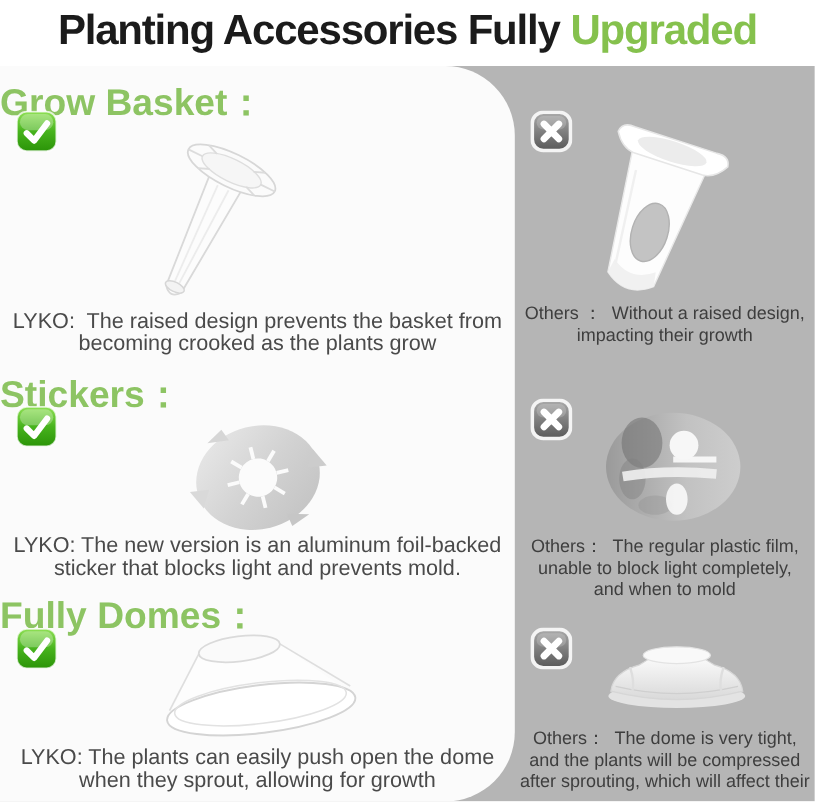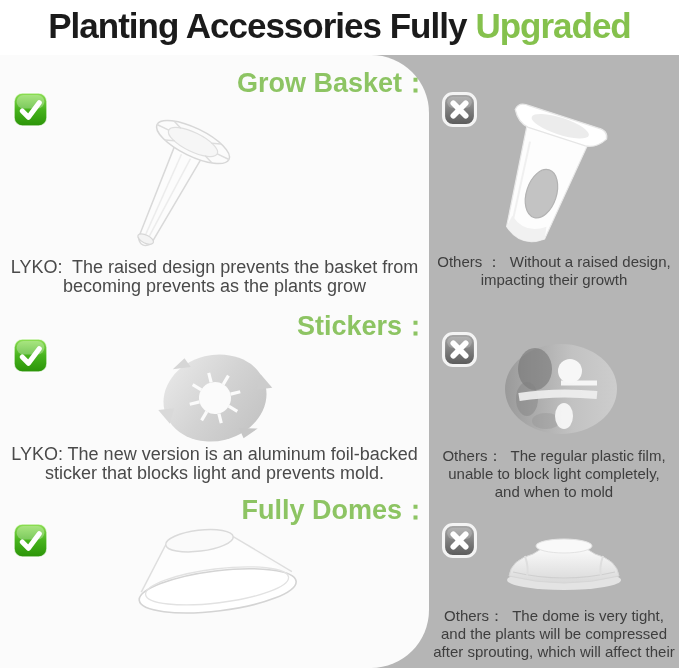--- a/index.html
+++ b/index.html
@@ -19,22 +19,22 @@
   .t-accent { color:#85c14d; margin-left:9px; }
   
   .stage { position:absolute; top:55px; left:0; width:679px; height:613px; background:#b5b5b5; }
   .left-panel {
     position:absolute; top:0; left:0; width:429px; height:613px;
     background:#fbfbfb; border-radius:0 58px 58px 0;
   }
   .right-panel { position:absolute; top:0; left:429px; width:250px; height:620px; }
   
   .sec-h {
-    position:absolute; left:0; width:100%; margin:0; text-align:right;
-    font-size:27px; font-weight:bold; color:#8dc463; letter-spacing:0;
+    position:absolute; left:0; width:100%; margin:0; text-align:left;
+    font-size:31px; font-weight:bold; color:#8dc463; letter-spacing:0;
   }
   .badge { position:absolute; left:13px; width:35px; height:35px; }
   .badge svg { display:block; }
   .cap, .rcap { position:absolute; left:0; width:100%; margin:0; text-align:center; }
   .cap  { font-size:18px; color:#4a4a4a; line-height:19px; }
   .rcap { font-size:15px; color:#3e3e3e; line-height:18px; }
   .ln { display:block; white-space:pre-wrap; }
   .imgbox { position:absolute; }
   .center-img { left:50%; transform:translateX(-50%); }
 </style>
@@ -104,21 +104,21 @@
             <line x1="-17" y1="-7" x2="-26" y2="-10.5" stroke="#dcdcdc" stroke-width="1.5"></line>
             <line x1="17" y1="-7" x2="26" y2="-10.5" stroke="#dcdcdc" stroke-width="1.5"></line>
             <line x1="-17" y1="7" x2="-26" y2="10.5" stroke="#dcdcdc" stroke-width="1.5"></line>
             <line x1="17" y1="7" x2="26" y2="10.5" stroke="#dcdcdc" stroke-width="1.5"></line>
           </g>
         </svg>
       </div>
 
       <p class="cap" style="top:203px">
         <span class="ln">LYKO:  The raised design prevents the basket from</span>
-        <span class="ln">becoming prevents as the plants grow</span>
+        <span class="ln">becoming crooked as the plants grow</span>
       </p>
 
       <h2 class="sec-h" style="top:253px">Stickers：</h2>
 
       <span class="badge" style="top:283px">
         <svg viewBox="0 0 34 34" width="35" height="35">
           <rect x="1" y="1" width="32" height="32" rx="8" fill="url(#checkGrad)" stroke="#ffffff" stroke-opacity="0.75" stroke-width="1.5"></rect>
           <rect x="3.5" y="3" width="27" height="13" rx="6.5" fill="#ffffff" opacity="0.28"></rect>
           <path d="M9 18.5 L15 24.5 L25.5 10.5" fill="none" stroke="#ffffff" stroke-width="5" stroke-linecap="round" stroke-linejoin="round"></path>
         </svg>
@@ -168,20 +168,24 @@
             <path d="M -46 -30 L -78 20 L 78 20 L 22 -30 Z" fill="#fdfdfd" stroke="none"></path>
             <ellipse cx="0" cy="22" rx="79" ry="20" fill="rgba(255,255,255,0.92)" stroke="#d4d4d4" stroke-width="1.6"></ellipse>
             <ellipse cx="0" cy="17" rx="72" ry="17" fill="none" stroke="#e2e2e2" stroke-width="1.3"></ellipse>
             <path d="M -46 -30 L -76 14" stroke="#dedede" stroke-width="1.4" fill="none"></path>
             <path d="M 22 -30 L 76 12" stroke="#dedede" stroke-width="1.4" fill="none"></path>
             <ellipse cx="-12" cy="-30" rx="34" ry="10.5" fill="#fafafa" stroke="#dadada" stroke-width="1.5"></ellipse>
           </g>
         </svg>
       </div>
 
+      <p class="cap" style="top:567px">
+        <span class="ln">LYKO: The plants can easily push open the dome</span>
+        <span class="ln">when they sprout, allowing for growth</span>
+      </p>
 
     </section>
 
     <section class="right-panel">
 
       <span class="badge" style="top:37px">
         <svg viewBox="0 0 34 34" width="35" height="35">
           <rect x="1.5" y="1.5" width="31" height="31" rx="9" fill="url(#xGrad)" stroke="#f4f4f4" stroke-width="3"></rect>
           <rect x="5" y="4.5" width="24" height="11" rx="5.5" fill="#ffffff" opacity="0.18"></rect>
           <path d="M11 11 L23 23 M23 11 L11 23" stroke="#ffffff" stroke-width="5.5" stroke-linecap="round"></path>

